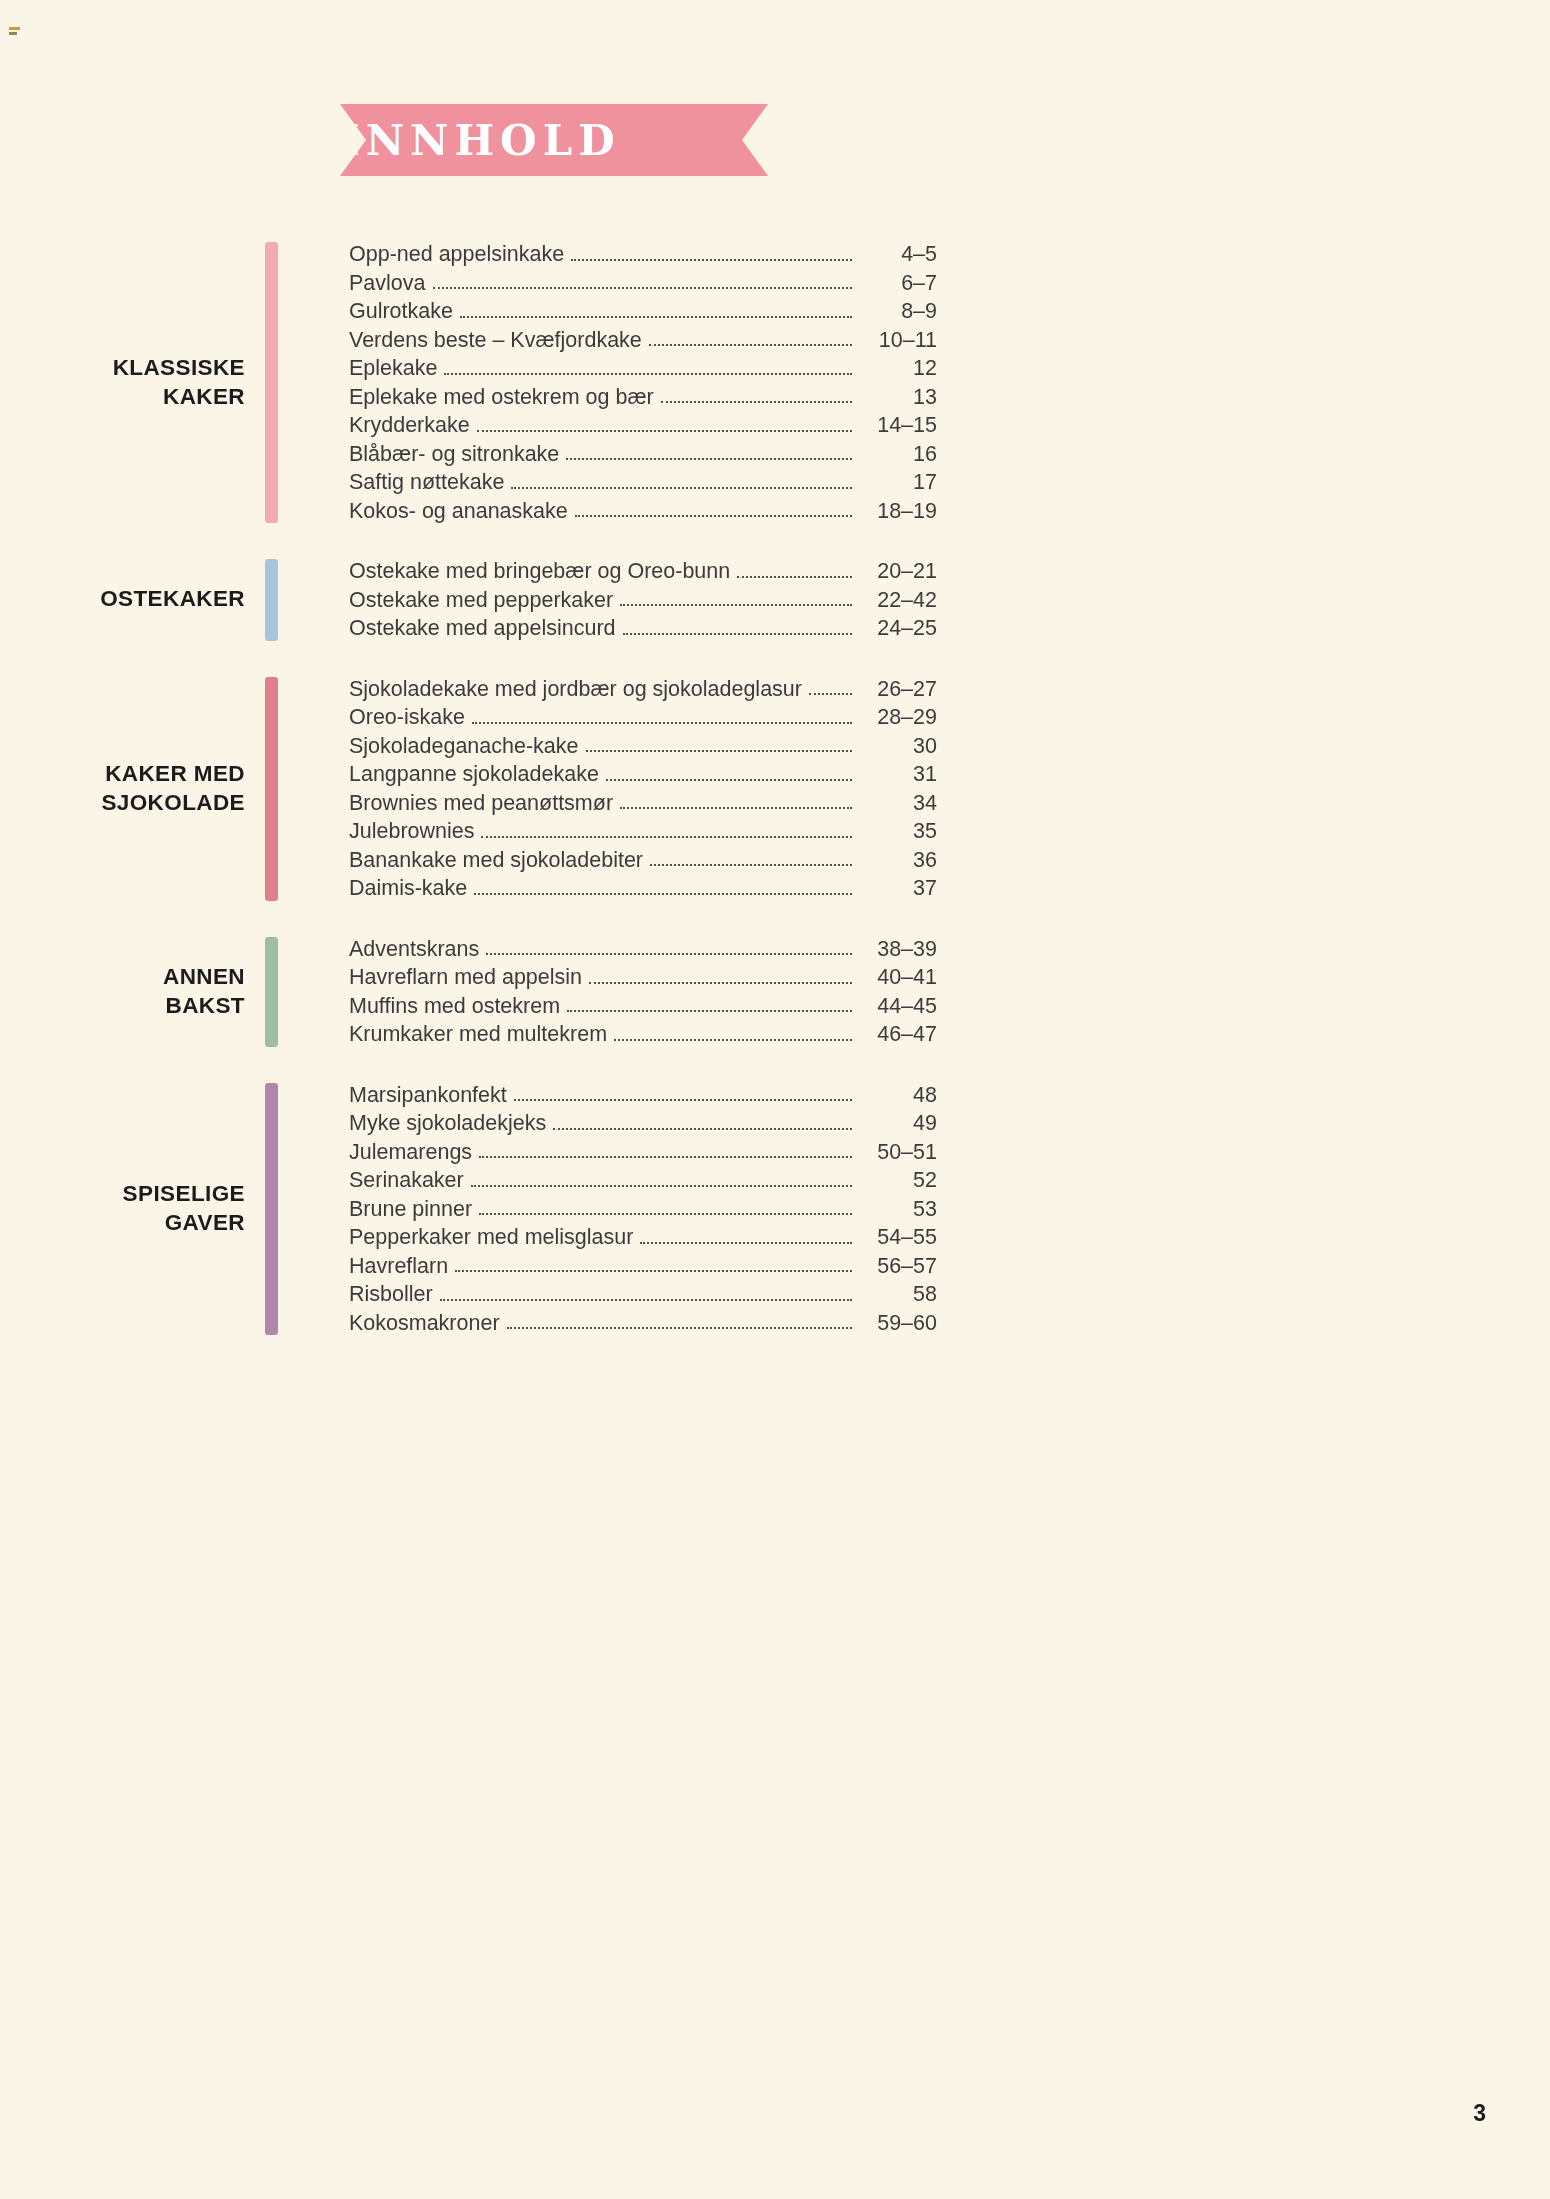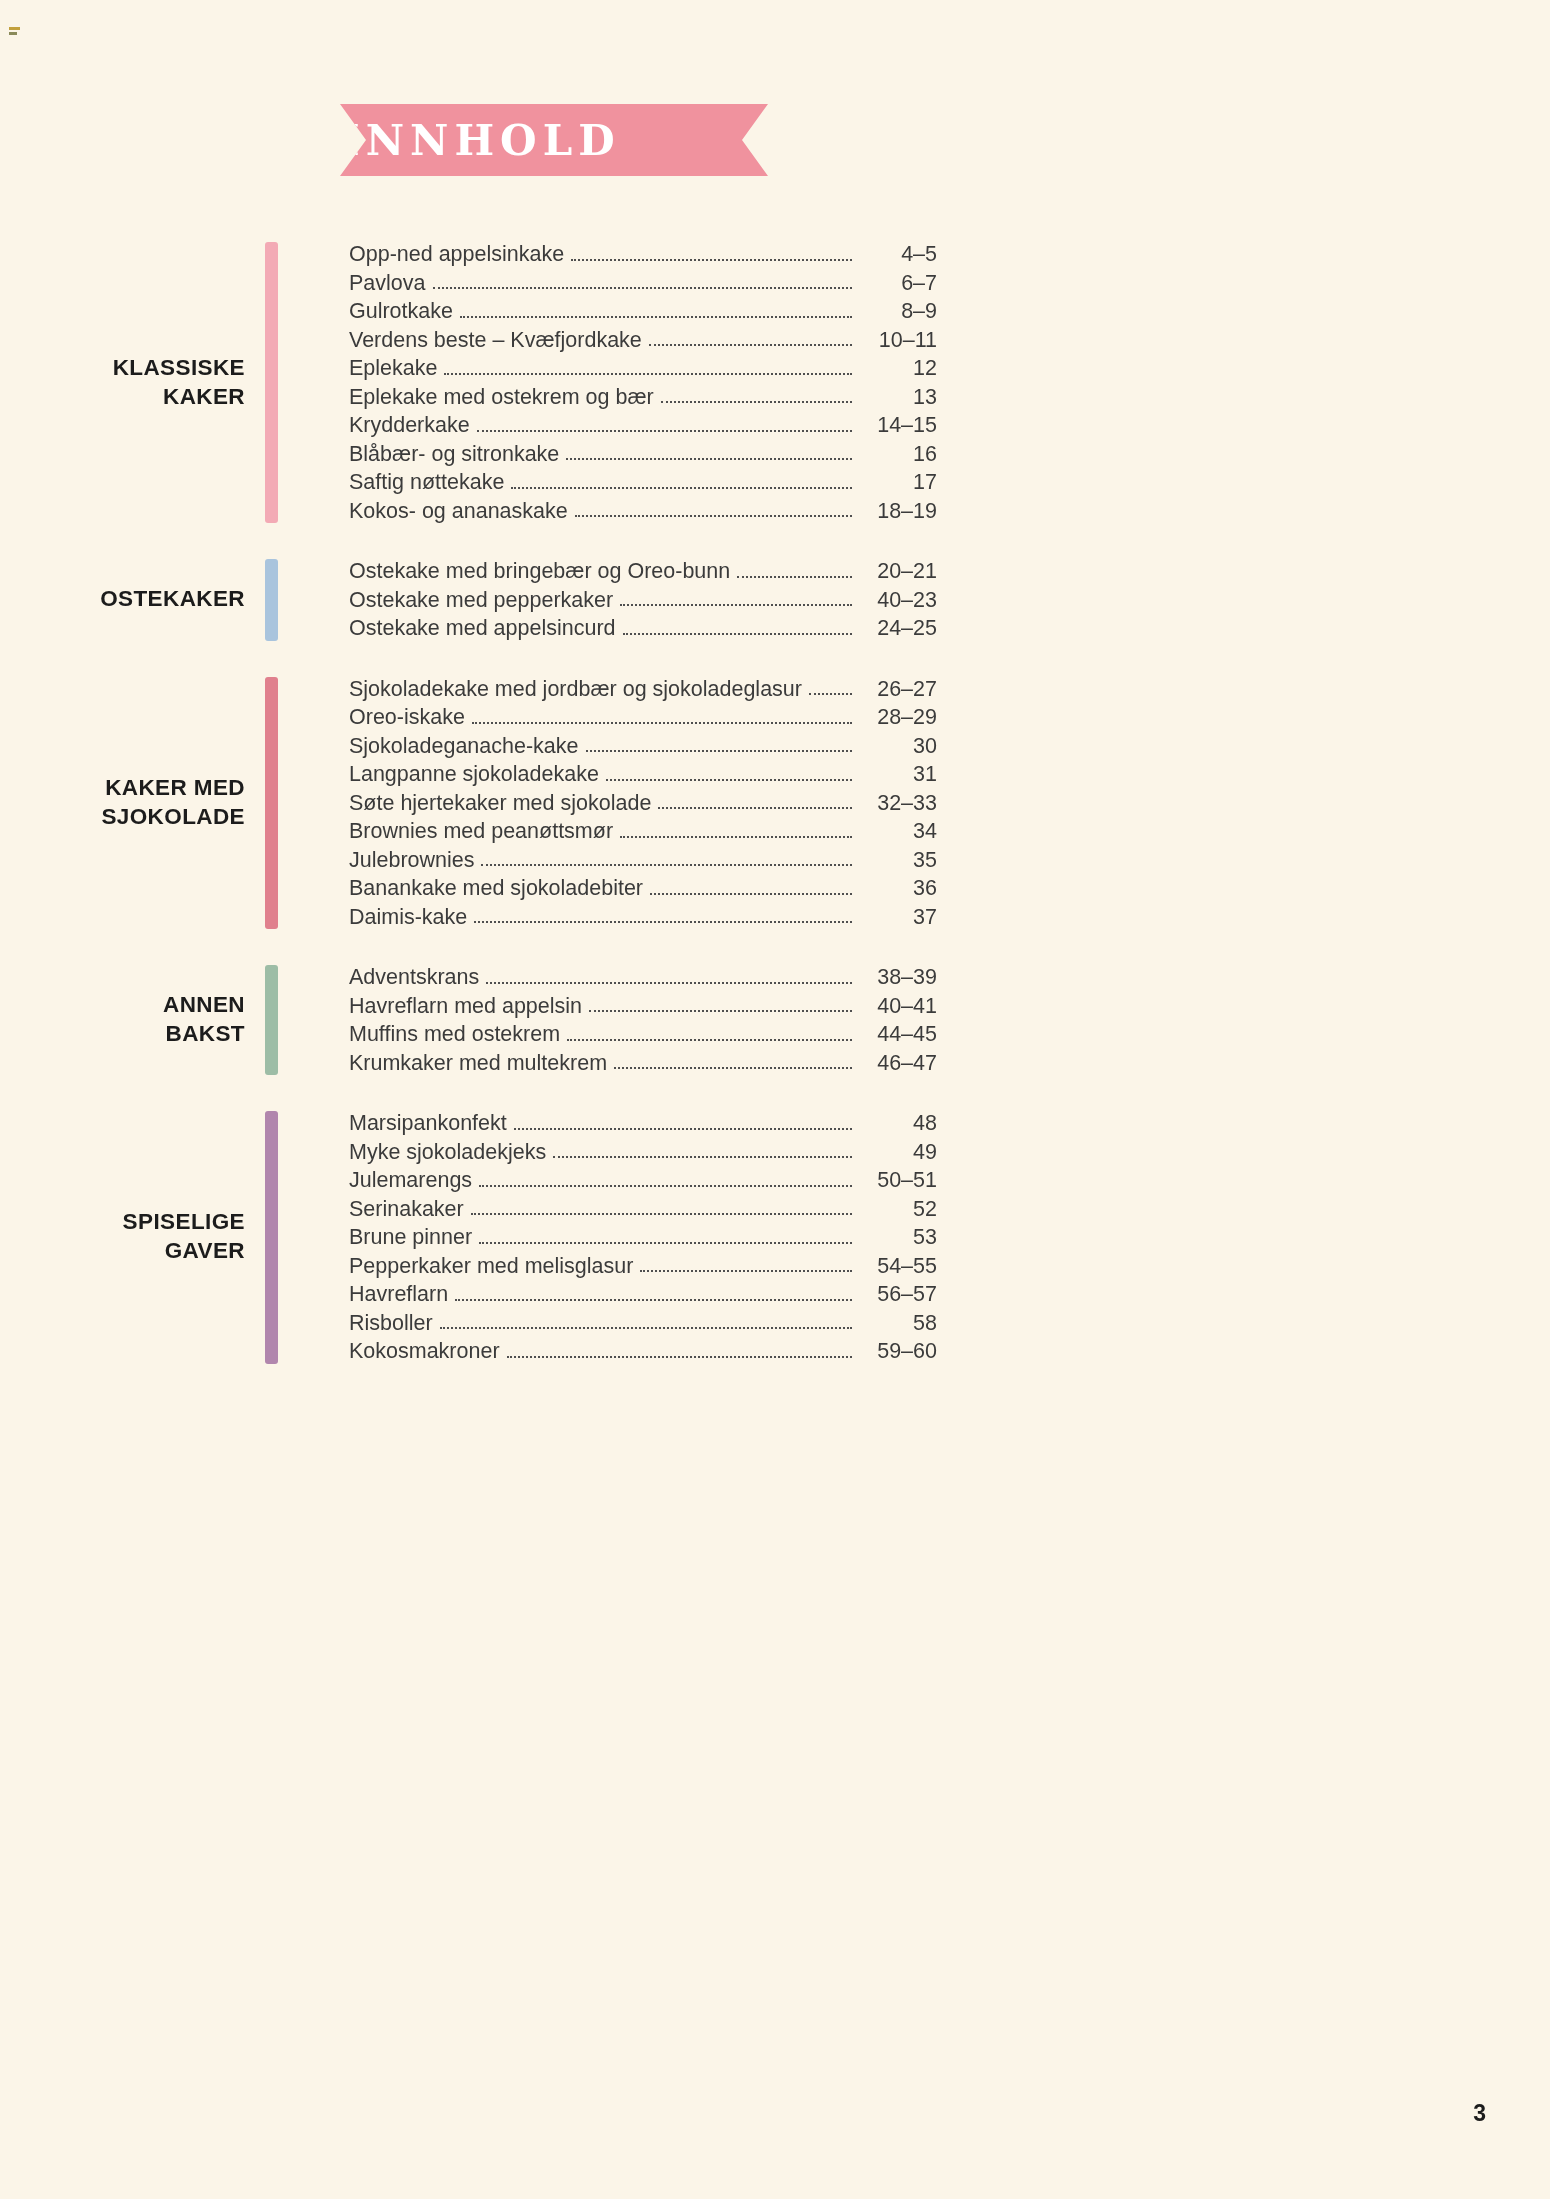--- a/index.html
+++ b/index.html
@@ -158,21 +158,21 @@
         <div class="bar" style="background: rgb(169, 196, 221);"></div>
         <div class="entries">
           <div class="entry">
             <span class="entry-title">Ostekake med bringebær og Oreo-bunn</span>
             <span class="leader"></span>
             <span class="pages">20–21</span>
           </div>
           <div class="entry">
             <span class="entry-title">Ostekake med pepperkaker</span>
             <span class="leader"></span>
-            <span class="pages">40–23</span>
+            <span class="pages">22–42</span>
           </div>
           <div class="entry">
             <span class="entry-title">Ostekake med appelsincurd</span>
             <span class="leader"></span>
             <span class="pages">24–25</span>
           </div>
         </div>
       </div>
       <div class="section">
         <div class="section-label">
@@ -195,25 +195,20 @@
             <span class="entry-title">Sjokoladeganache-kake</span>
             <span class="leader"></span>
             <span class="pages">30</span>
           </div>
           <div class="entry">
             <span class="entry-title">Langpanne sjokoladekake</span>
             <span class="leader"></span>
             <span class="pages">31</span>
           </div>
           <div class="entry">
-            <span class="entry-title">Søte hjertekaker med sjokolade</span>
-            <span class="leader"></span>
-            <span class="pages">32–33</span>
-          </div>
-          <div class="entry">
             <span class="entry-title">Brownies med peanøttsmør</span>
             <span class="leader"></span>
             <span class="pages">34</span>
           </div>
           <div class="entry">
             <span class="entry-title">Julebrownies</span>
             <span class="leader"></span>
             <span class="pages">35</span>
           </div>
           <div class="entry">

